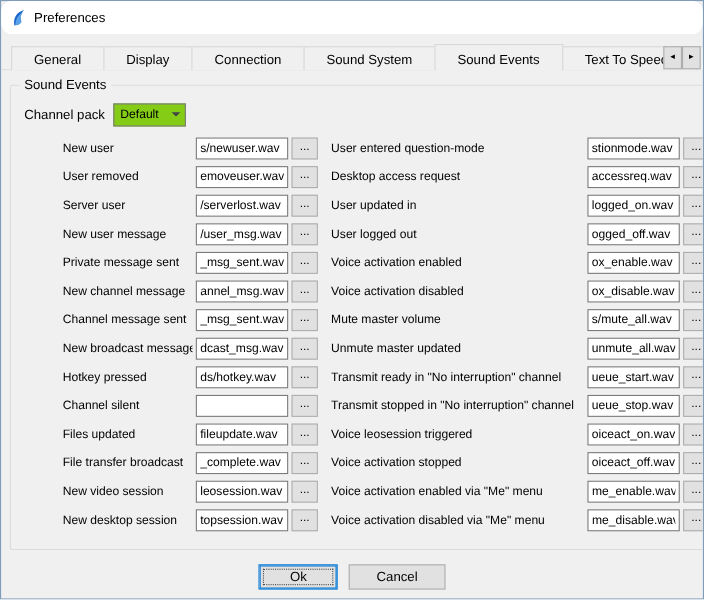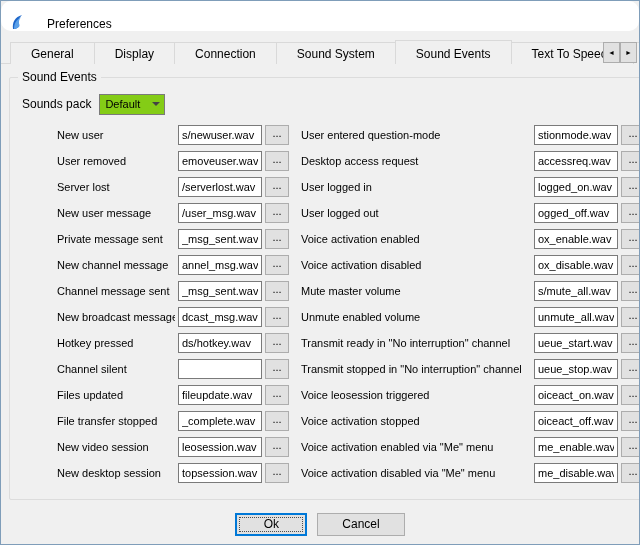--- a/index.html
+++ b/index.html
@@ -13,22 +13,22 @@
     width: 640px; height: 545px;
     background: #f0f0f0;
     border: 1px solid #7f9db9;
     display: flex; flex-direction: column;
     overflow: hidden;
   }
   
   .titlebar {
     height: 30px; flex: 0 0 30px;
     background: #ffffff;
-    display: flex; align-items: flex-end;
-    padding: 0 8px; gap: 21px; border-radius: 10px;
+    display: flex; align-items: center;
+    padding: 0 8px; gap: 5px; border-radius: 10px;
   }
   .app-icon { width: 17px; height: 17px; display: inline-block; }
   .title-text { font-size: 12px; }
   
   .tabbar {
     position: relative;
     flex: 0 0 33px;
     padding: 10px 38px 0 9px;
     display: flex; align-items: flex-end;
     overflow: hidden;
@@ -184,41 +184,41 @@
       <button class="tab-scroll-btn">◄</button>
       <button class="tab-scroll-btn">►</button>
     </div>
   </div>
 
   <div class="content">
     <div class="groupbox">
       <span class="groupbox-title">Sound Events</span>
 
       <div class="soundpack-row">
-        <span>Sounds pack</span>
+        <span>Channel pack</span>
         <div class="combo">
           <span>Default</span>
           <span class="combo-arrow"></span>
         </div>
       </div>
 
       <div class="columns">
         <div id="col-left" class="col col-left">
             <div class="event-row">
               <span class="ev-label">New user</span>
               <input type="text" class="ev-input" value="s/newuser.wav" style="">
               <button class="browse-btn">...</button>
             </div>
             <div class="event-row">
               <span class="ev-label">User removed</span>
               <input type="text" class="ev-input" value="emoveuser.wav" style="">
               <button class="browse-btn">...</button>
             </div>
             <div class="event-row">
-              <span class="ev-label">Server lost</span>
+              <span class="ev-label">Server user</span>
               <input type="text" class="ev-input" value="/serverlost.wav" style="">
               <button class="browse-btn">...</button>
             </div>
             <div class="event-row">
               <span class="ev-label">New user message</span>
               <input type="text" class="ev-input" value="/user_msg.wav" style="">
               <button class="browse-btn">...</button>
             </div>
             <div class="event-row">
               <span class="ev-label">Private message sent</span>
@@ -249,21 +249,21 @@
               <span class="ev-label">Channel silent</span>
               <input type="text" class="ev-input" style="">
               <button class="browse-btn">...</button>
             </div>
             <div class="event-row">
               <span class="ev-label">Files updated</span>
               <input type="text" class="ev-input" value="fileupdate.wav" style="">
               <button class="browse-btn">...</button>
             </div>
             <div class="event-row">
-              <span class="ev-label">File transfer stopped</span>
+              <span class="ev-label">File transfer broadcast</span>
               <input type="text" class="ev-input" value="_complete.wav" style="">
               <button class="browse-btn">...</button>
             </div>
             <div class="event-row">
               <span class="ev-label">New video session</span>
               <input type="text" class="ev-input" value="leosession.wav" style="">
               <button class="browse-btn">...</button>
             </div>
             <div class="event-row">
               <span class="ev-label">New desktop session</span>
@@ -276,21 +276,21 @@
               <span class="ev-label">User entered question-mode</span>
               <input type="text" class="ev-input" value="stionmode.wav" style="">
               <button class="browse-btn">...</button>
             </div>
             <div class="event-row">
               <span class="ev-label">Desktop access request</span>
               <input type="text" class="ev-input" value="accessreq.wav" style="">
               <button class="browse-btn">...</button>
             </div>
             <div class="event-row">
-              <span class="ev-label">User logged in</span>
+              <span class="ev-label">User updated in</span>
               <input type="text" class="ev-input" value="logged_on.wav" style="">
               <button class="browse-btn">...</button>
             </div>
             <div class="event-row">
               <span class="ev-label">User logged out</span>
               <input type="text" class="ev-input" value="ogged_off.wav" style="">
               <button class="browse-btn">...</button>
             </div>
             <div class="event-row">
               <span class="ev-label">Voice activation enabled</span>
@@ -301,21 +301,21 @@
               <span class="ev-label">Voice activation disabled</span>
               <input type="text" class="ev-input" value="ox_disable.wav" style="">
               <button class="browse-btn">...</button>
             </div>
             <div class="event-row">
               <span class="ev-label">Mute master volume</span>
               <input type="text" class="ev-input" value="s/mute_all.wav" style="">
               <button class="browse-btn">...</button>
             </div>
             <div class="event-row">
-              <span class="ev-label">Unmute enabled volume</span>
+              <span class="ev-label">Unmute master updated</span>
               <input type="text" class="ev-input" value="unmute_all.wav" style="">
               <button class="browse-btn">...</button>
             </div>
             <div class="event-row">
               <span class="ev-label">Transmit ready in "No interruption" channel</span>
               <input type="text" class="ev-input" value="ueue_start.wav" style="">
               <button class="browse-btn">...</button>
             </div>
             <div class="event-row">
               <span class="ev-label">Transmit stopped in "No interruption" channel</span>

